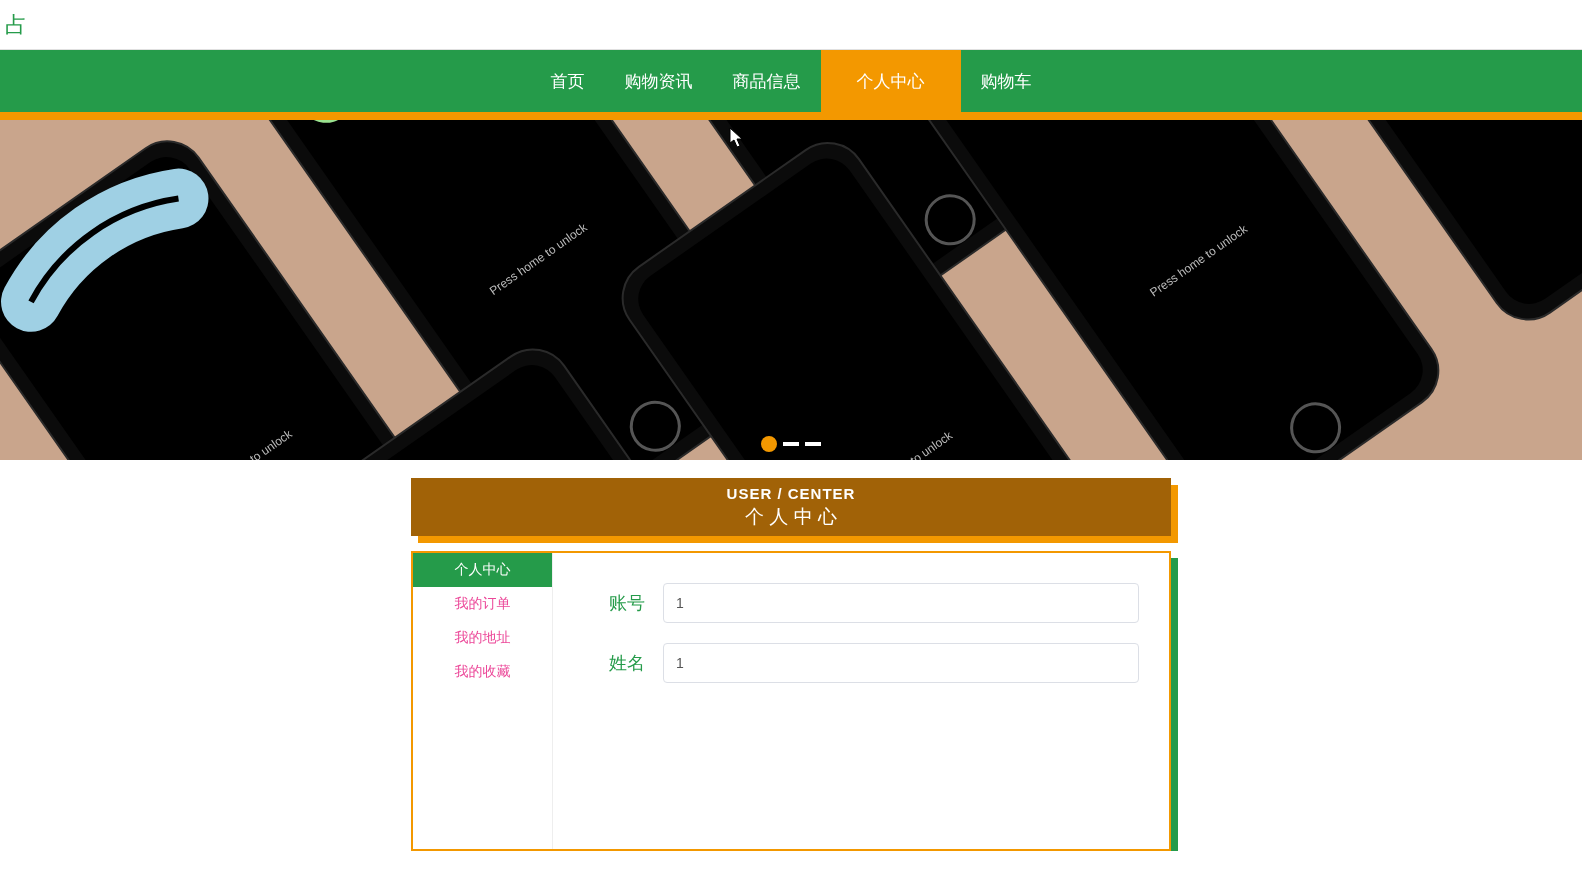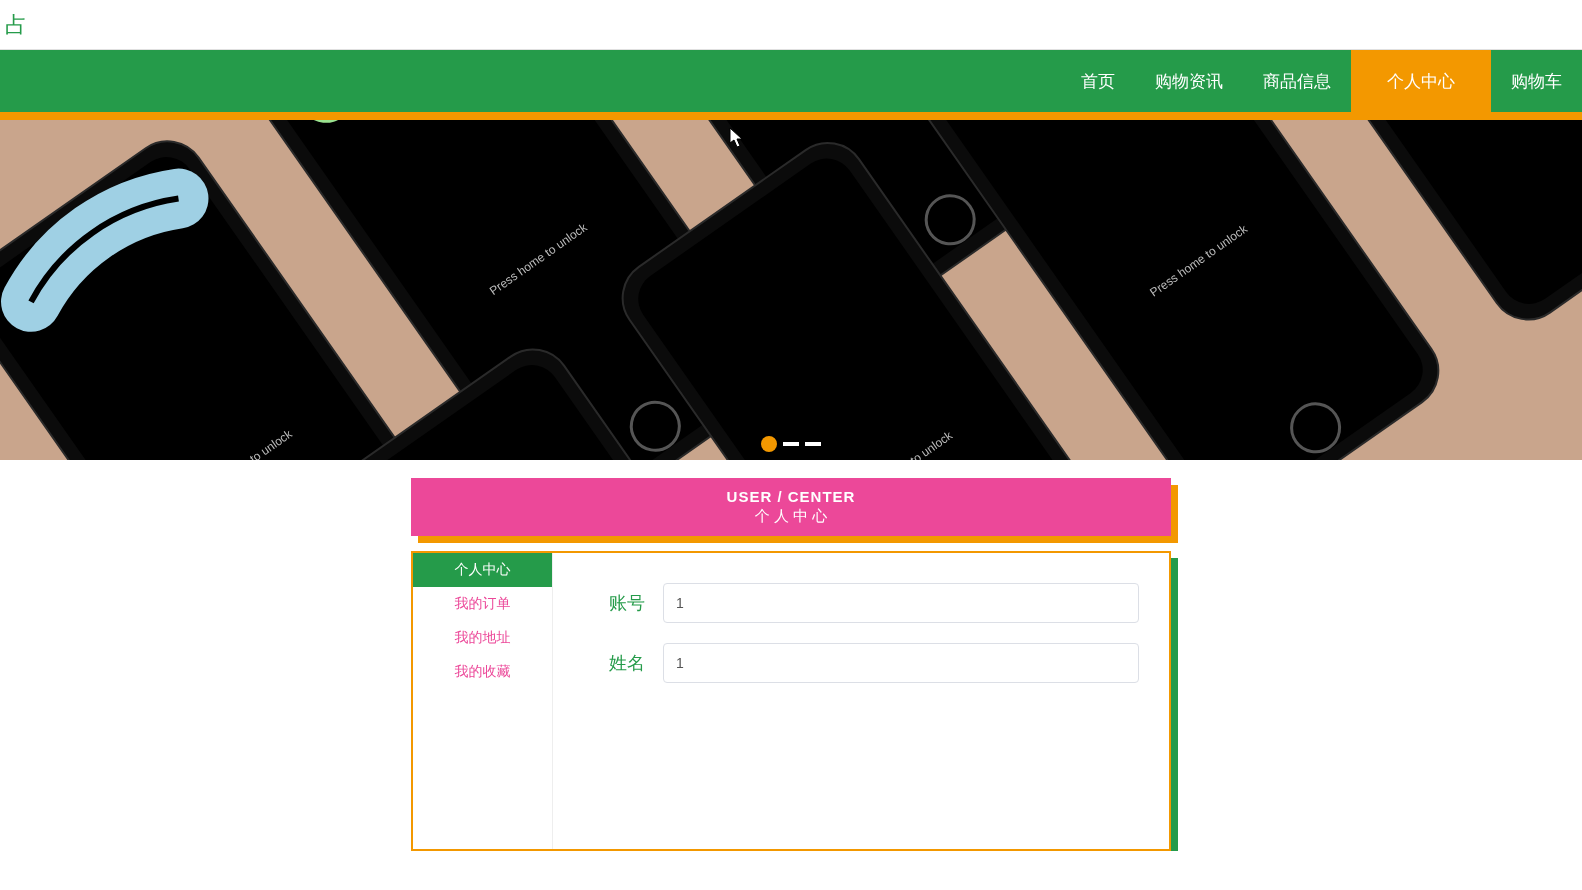--- a/index.html
+++ b/index.html
@@ -3,21 +3,21 @@
 <meta charset="utf-8">
 <style>
   * { box-sizing: border-box; margin: 0; padding: 0; }
   body { font-family: "Microsoft YaHei", Arial, sans-serif; background: #fff; color: #333; }
   
   
   .top-strip { height: 50px; border-bottom: 1px solid #e0e0e0; padding-left: 5px; display: flex; align-items: center; }
   .top-strip span { font-size: 22px; color: #259b4a; }
   
   
-  .main-nav { background: #259b4a; height: 62px; display: flex; justify-content: flex-end; }
+  .main-nav { background: #259b4a; height: 62px; display: flex; justify-content: center; }
   .nav-inner { display: flex; height: 100%; }
   .nav-item { color: #fff; font-size: 17px; display: flex; align-items: center; padding: 0 20px; cursor: pointer; text-decoration: none; }
   .nav-item.active { background: #f39800; padding: 0 36px; }
   
   .nav-underline { height: 8px; background: #f39800; }
   
   
   .hero { height: 340px; width: 100%; background: #c9a58c; position: relative; overflow: hidden; }
   .hero svg { position: absolute; top:0; left:0; }
   .carousel-dots { position: absolute; bottom: 8px; left: 50%; transform: translateX(-50%); display: flex; gap: 6px; align-items: center; }
@@ -26,23 +26,23 @@
   .dash { width: 16px; height: 4px; background: #fff; cursor:pointer; }
   
   
   .spinner-overlay { position: absolute; left: 50%; top: 100%; transform: translate(-50%, -50%); z-index: 5; pointer-events:none; }
   
   
   .content-wrap { width: 760px; margin: 18px auto 0; }
   
   .section-header-wrap { position: relative; margin-bottom: 15px; }
   .section-header-shadow { position: absolute; top: 7px; left: 7px; right: -7px; bottom: -7px; background: #f39800; }
-  .section-header { position: relative; background: #ec4899; height: 58px; display: flex; flex-direction: column; align-items: center; justify-content: center; color: #fff; }
+  .section-header { position: relative; background: #a16207; height: 58px; display: flex; flex-direction: column; align-items: center; justify-content: center; color: #fff; }
   .section-header .en { font-size: 15px; font-weight: bold; letter-spacing: 1px; }
-  .section-header .cn { font-size: 15px; margin-top: 2px; }
+  .section-header .cn { font-size: 19px; margin-top: 2px; }
   
   .panel-wrap { position: relative; }
   .panel-shadow { position: absolute; top: 7px; left: 7px; right: -7px; bottom: -7px; background: #259b4a; }
   .panel { position: relative; border: 2px solid #f39800; background: #fff; display: flex; min-height: 300px; }
   
   .sidebar { width: 140px; border-right: 1px solid #eee; }
   .sidebar-item { height: 34px; display: flex; align-items: center; justify-content: center; font-size: 14px; color: #ec4899; cursor: pointer; }
   .sidebar-item.active { background: #259b4a; color: #fff; }
   
   .form-area { flex: 1; padding: 30px 30px 10px 30px; }

